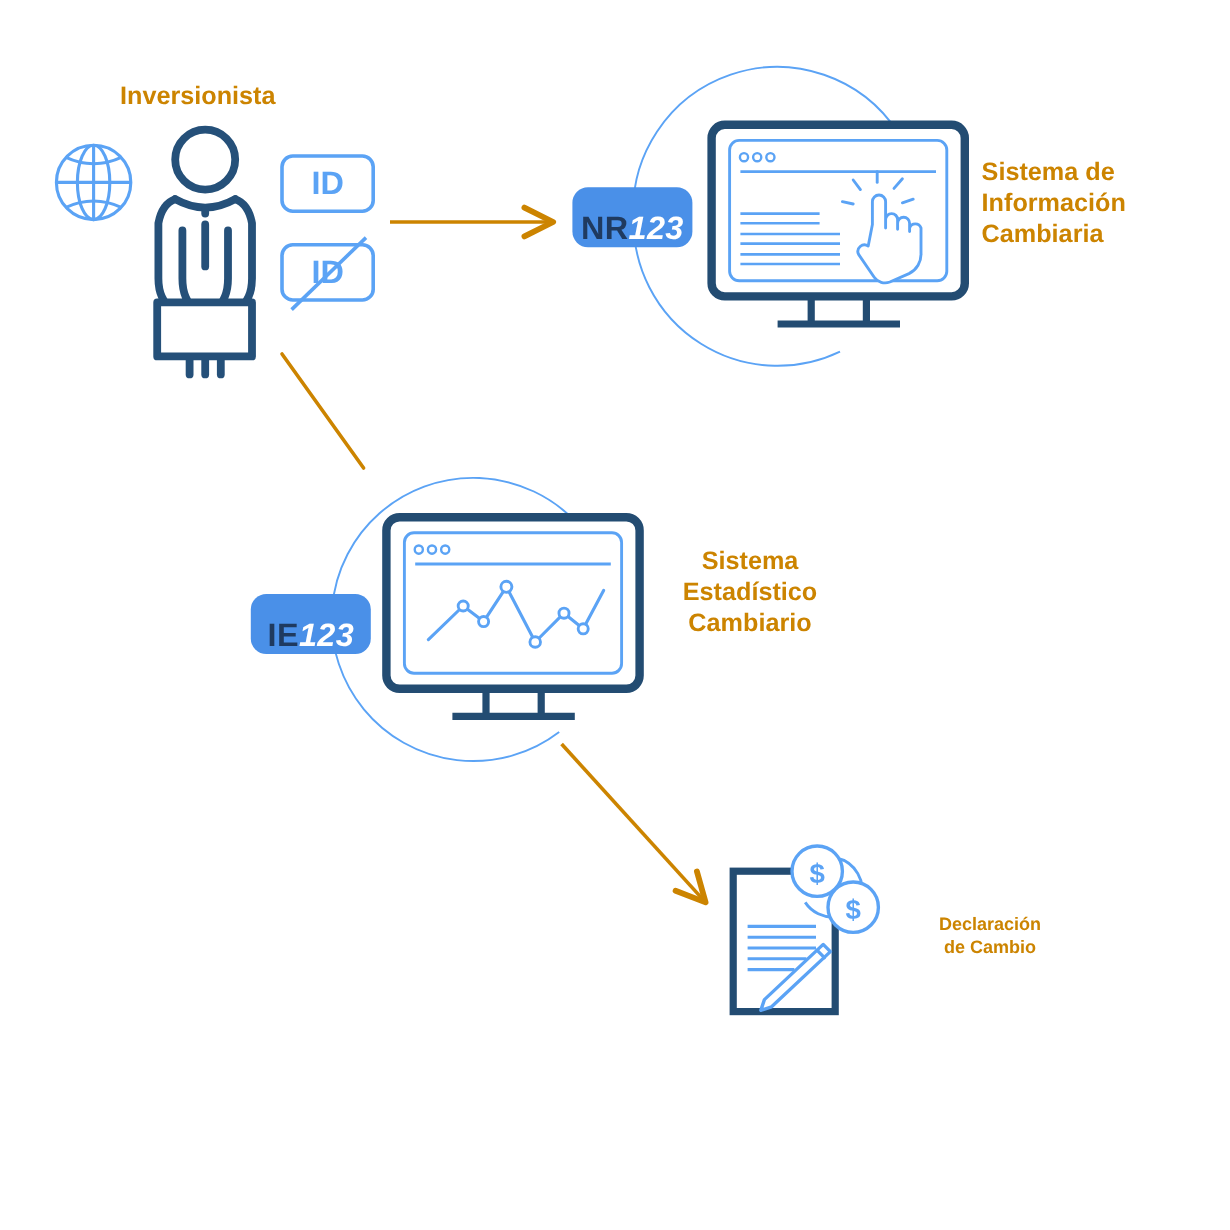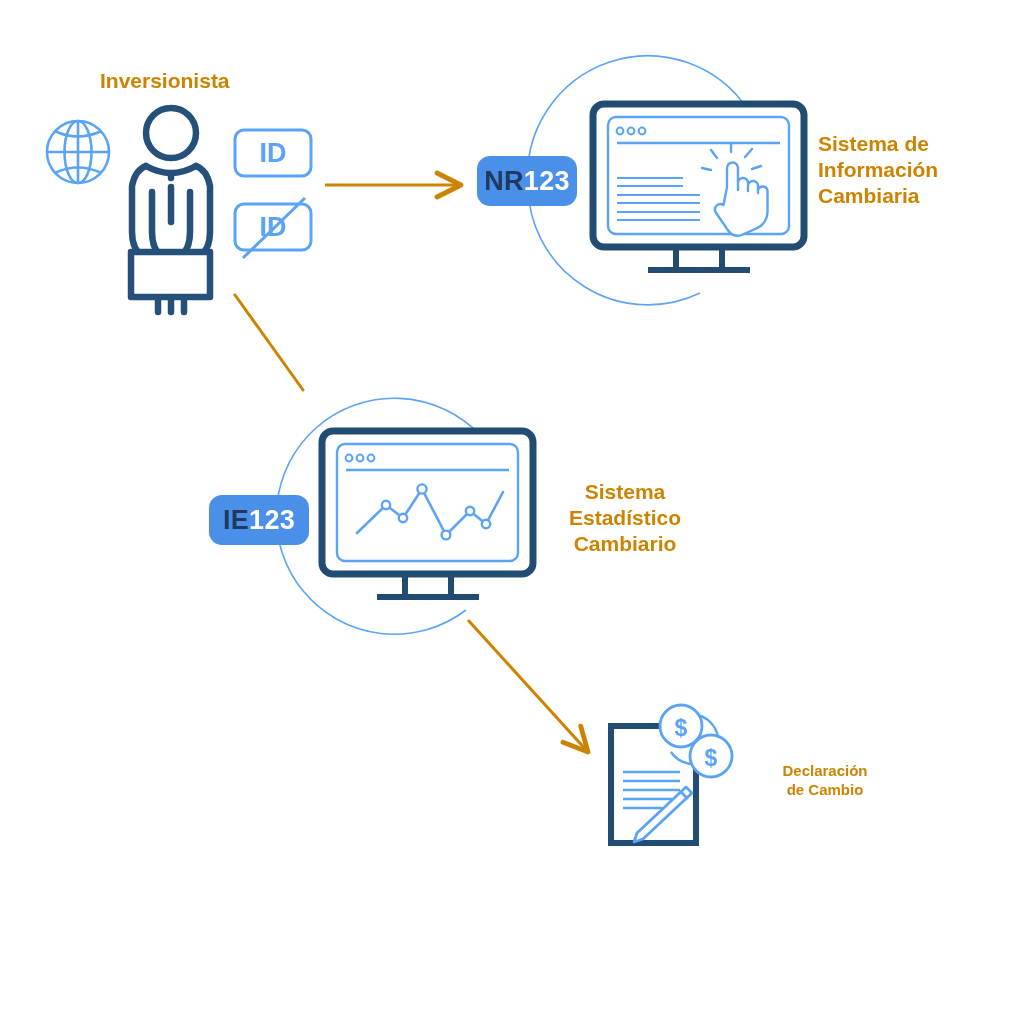--- a/index.html
+++ b/index.html
@@ -40,43 +40,42 @@
     top: 131px;
     width: 200px;
     font-size: 21px;
   }
   #label-sec {
     left: 535px;
     top: 455px;
     width: 180px;
     font-size: 21px;
     text-align: center;
-    margin-top: 24px;
   }
   #label-dc {
     left: 730px;
     top: 762px;
     width: 190px;
     font-size: 15px;
     text-align: center;
   }
   .badge {
     position: absolute;
     border-radius: 13px;
     background: #4a90e8;
     display: flex;
-    align-items: center;
+    align-items: flex-end;
     justify-content: center;
     font-size: 27px;
     font-weight: bold;
     letter-spacing: 0.3px;
     font-family: "Liberation Sans", sans-serif;
   }
   .badge .pre { color: #1f3a5f; }
-  .badge .num { color: #ffffff; }
+  .badge .num { color: #ffffff; font-style: italic; }
   #badge-nr {
     left: 477px;
     top: 156px;
     width: 100px;
     height: 50px;
   }
   #badge-ie {
     left: 209px;
     top: 479px;
     width: 100px;

